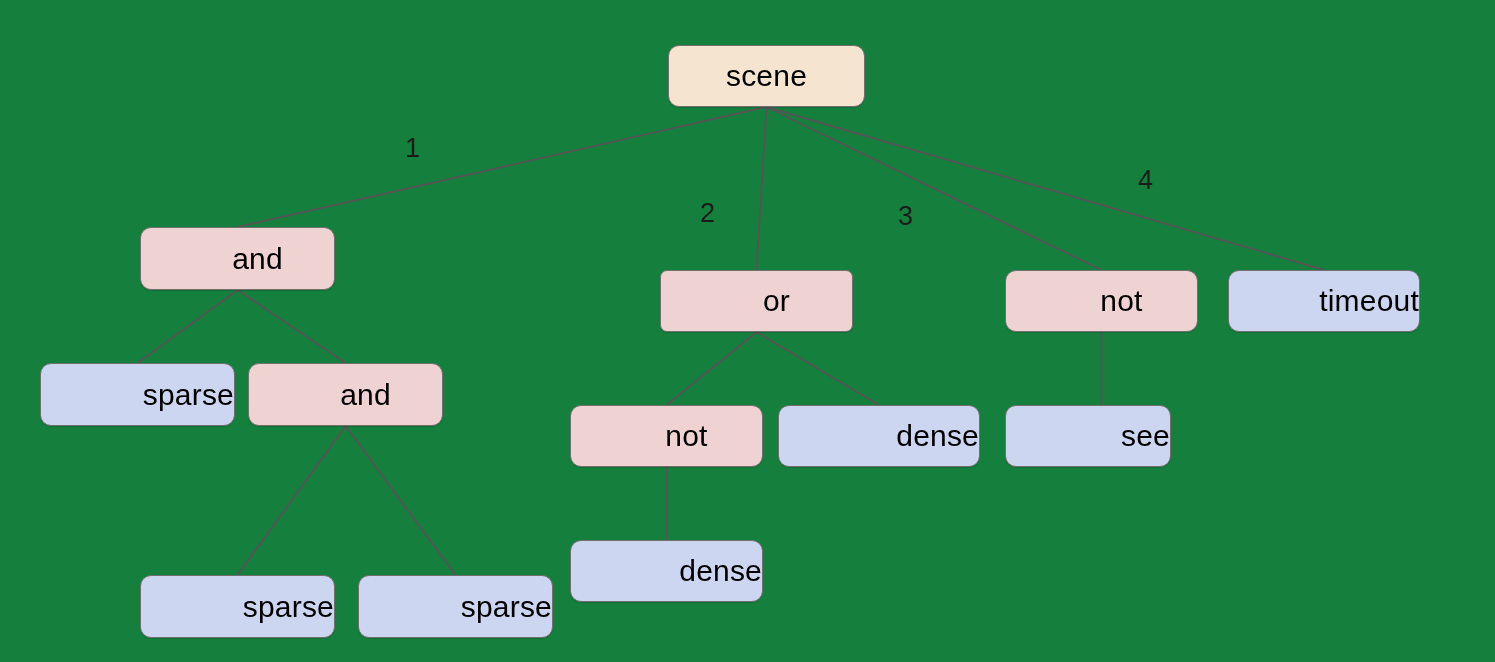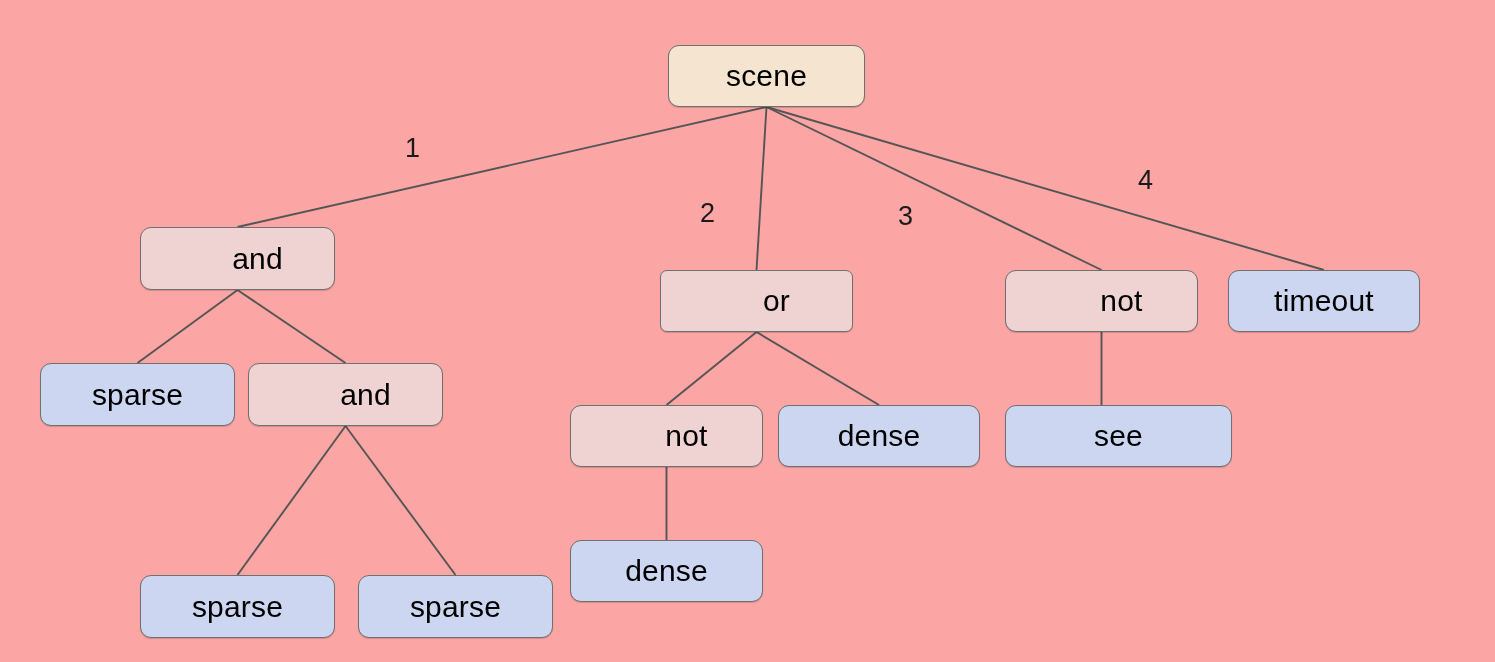--- a/index.html
+++ b/index.html
@@ -7,21 +7,21 @@
     padding: 0;
     background: #ffffff;
   }
   body {
     font-family: "Liberation Sans", sans-serif;
   }
   #canvas {
     position: relative;
     width: 1495px;
     height: 662px;
-    background: #fca5a5;
+    background: #15803d;
     overflow: hidden;
   }
   #edge-layer {
     position: absolute;
     left: 0;
     top: 0;
     width: 1495px;
     height: 662px;
     pointer-events: none;
   }
@@ -39,20 +39,21 @@
     letter-spacing: 0.2px;
     box-shadow: 0 1px 1px rgba(0,0,0,0.16);
     white-space: nowrap;
   }
   .node.op {
     background: #efd2d2;
     padding-left: 40px;
   }
   .node.term {
     background: #ccd6f0;
+    justify-content: flex-end;
   }
   .node.root {
     background: #f4e4d0;
   }
   .edge-label {
     position: absolute;
     font-size: 27px;
     color: #1a1a1a;
     line-height: 1;
     white-space: nowrap;
@@ -97,21 +98,21 @@
       </div>
       <div class="node op" style="left: 248px; top: 363px; width: 195px; height: 63px;">
         <span>and</span>
       </div>
       <div class="node op" style="left: 570px; top: 405px; width: 193px; height: 62px;">
         <span>not</span>
       </div>
       <div class="node term" style="left: 778px; top: 405px; width: 202px; height: 62px;">
         <span>dense</span>
       </div>
-      <div class="node term" style="left: 1005px; top: 405px; width: 227px; height: 62px;">
+      <div class="node term" style="left: 1005px; top: 405px; width: 166px; height: 62px;">
         <span>see</span>
       </div>
       <div class="node term" style="left: 570px; top: 540px; width: 193px; height: 62px;">
         <span>dense</span>
       </div>
       <div class="node term" style="left: 140px; top: 575px; width: 195px; height: 63px;">
         <span>sparse</span>
       </div>
       <div class="node term" style="left: 358px; top: 575px; width: 195px; height: 63px;">
         <span>sparse</span>

